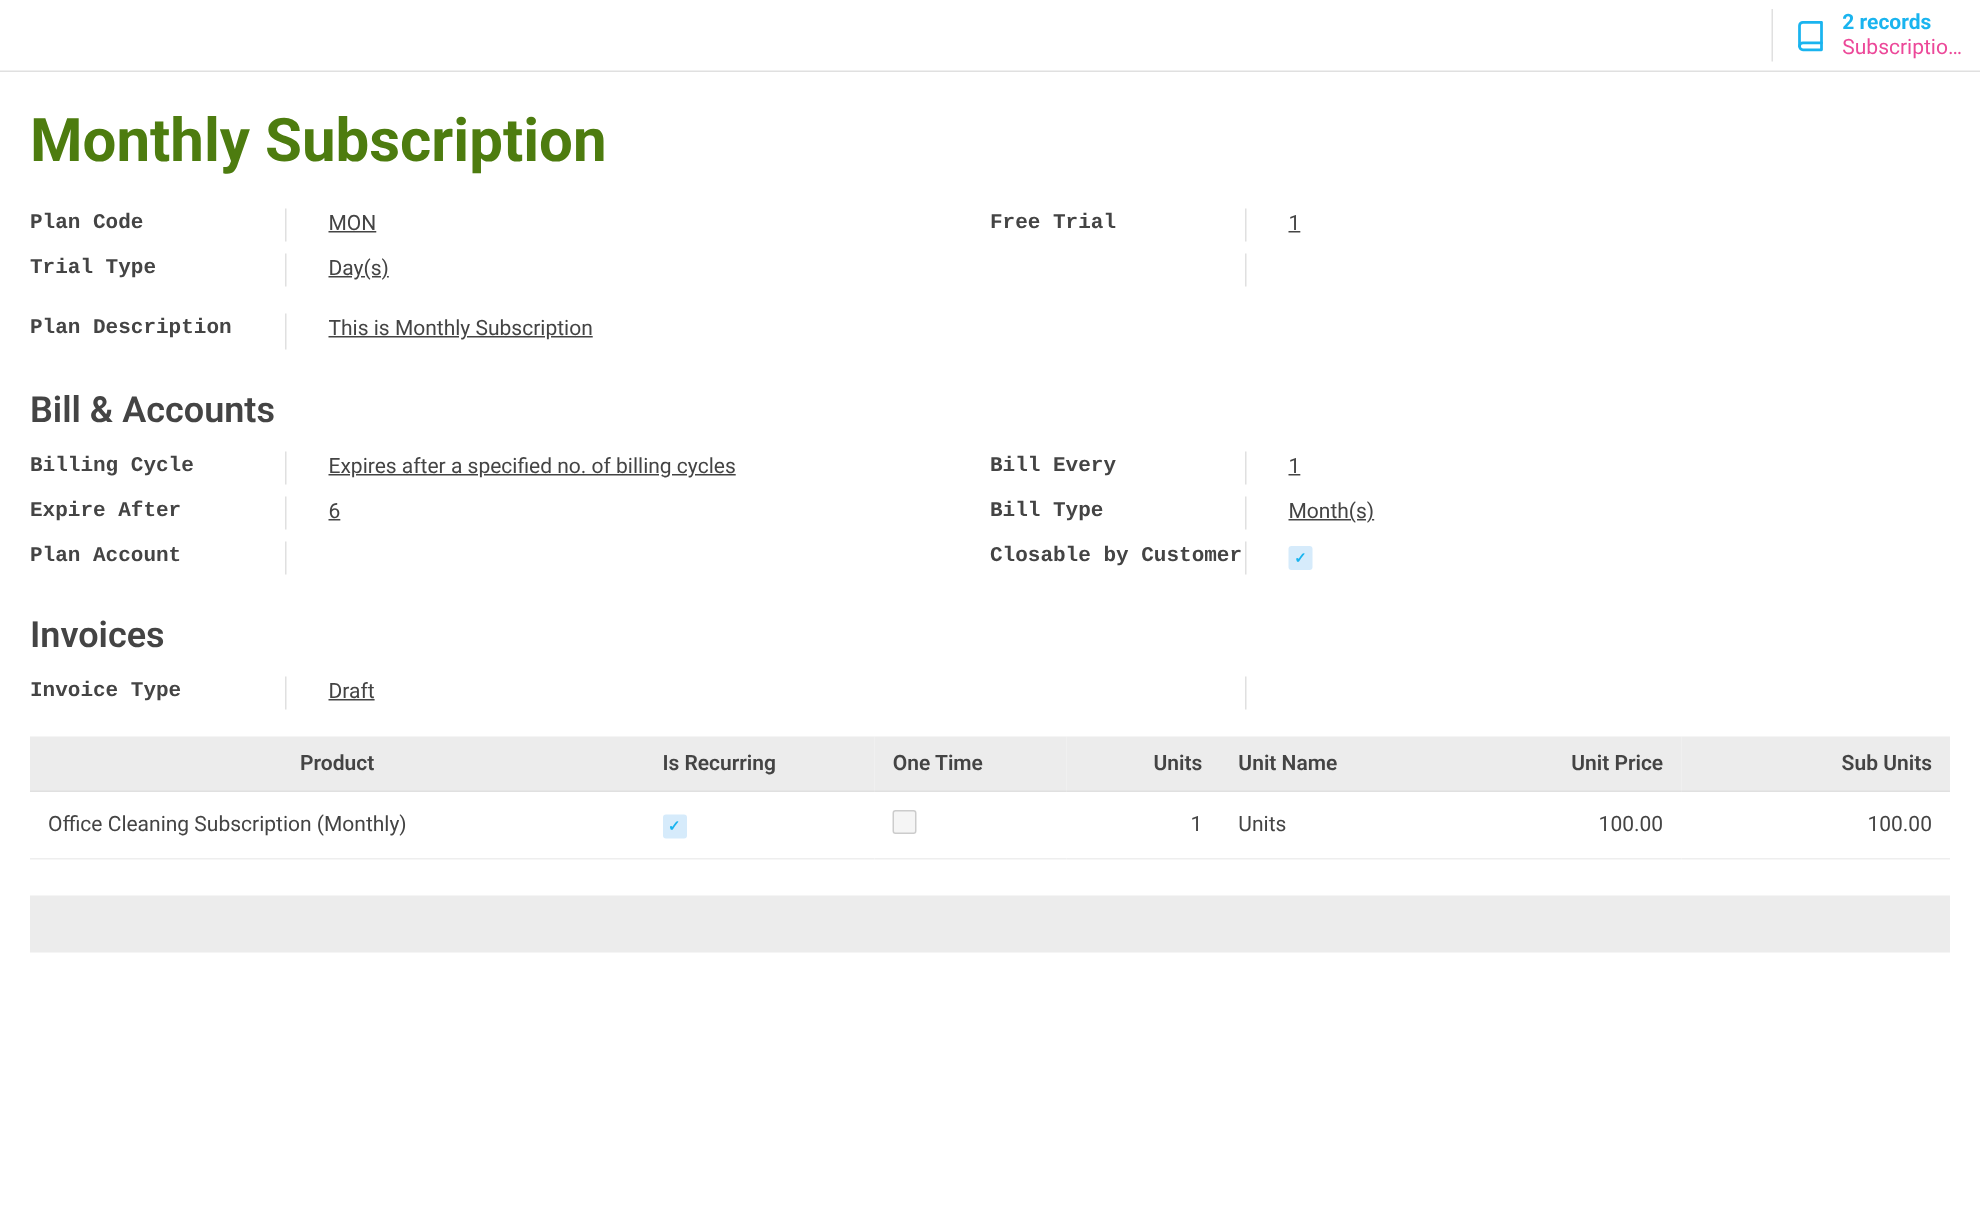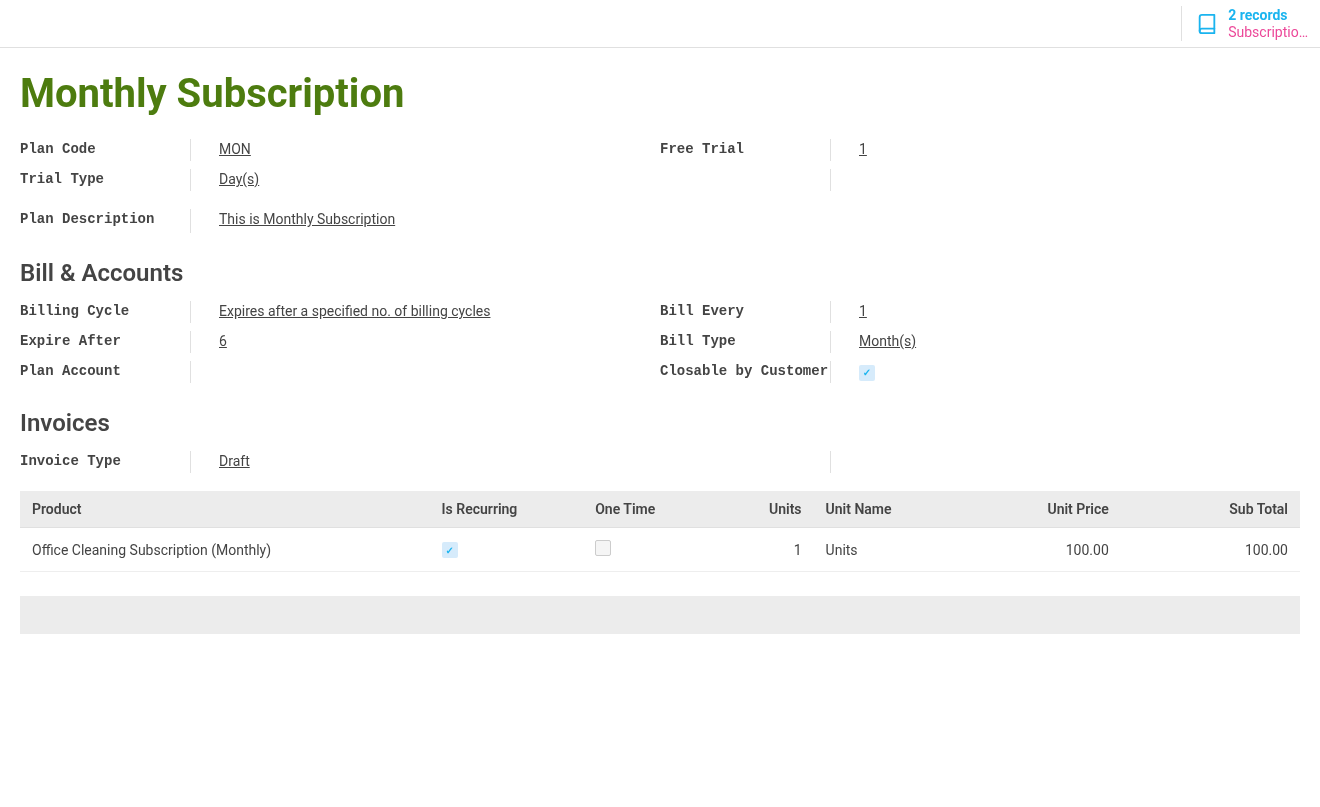--- a/index.html
+++ b/index.html
@@ -220,27 +220,27 @@
     <div class="field-label">Invoice Type</div>
     <div class="field-value">Draft</div>
     <div></div>
     <div class="field-value" style="border-left:1px solid #e0e0e0;"></div>
   </div>
 
 
   <table class="products">
     <thead>
       <tr>
-        <th style="width:32%;">Product</th>
+        <th style="width:32%;text-align:center;">Product</th>
         <th style="width:12%;">Is Recurring</th>
         <th style="width:10%;">One Time</th>
         <th class="num" style="width:8%;">Units</th>
         <th style="width:10%;">Unit Name</th>
         <th class="num" style="width:14%;">Unit Price</th>
-        <th class="num" style="width:14%;">Sub Total</th>
+        <th class="num" style="width:14%;">Sub Units</th>
       </tr>
     </thead>
     <tbody id="products-body">
     <tr>
           <td>Office Cleaning Subscription (Monthly)</td>
           <td><span class="check-icon">✓</span></td>
           <td><span class="unchecked-box"></span></td>
           <td class="num">1</td>
           <td>Units</td>
           <td class="num">100.00</td>

